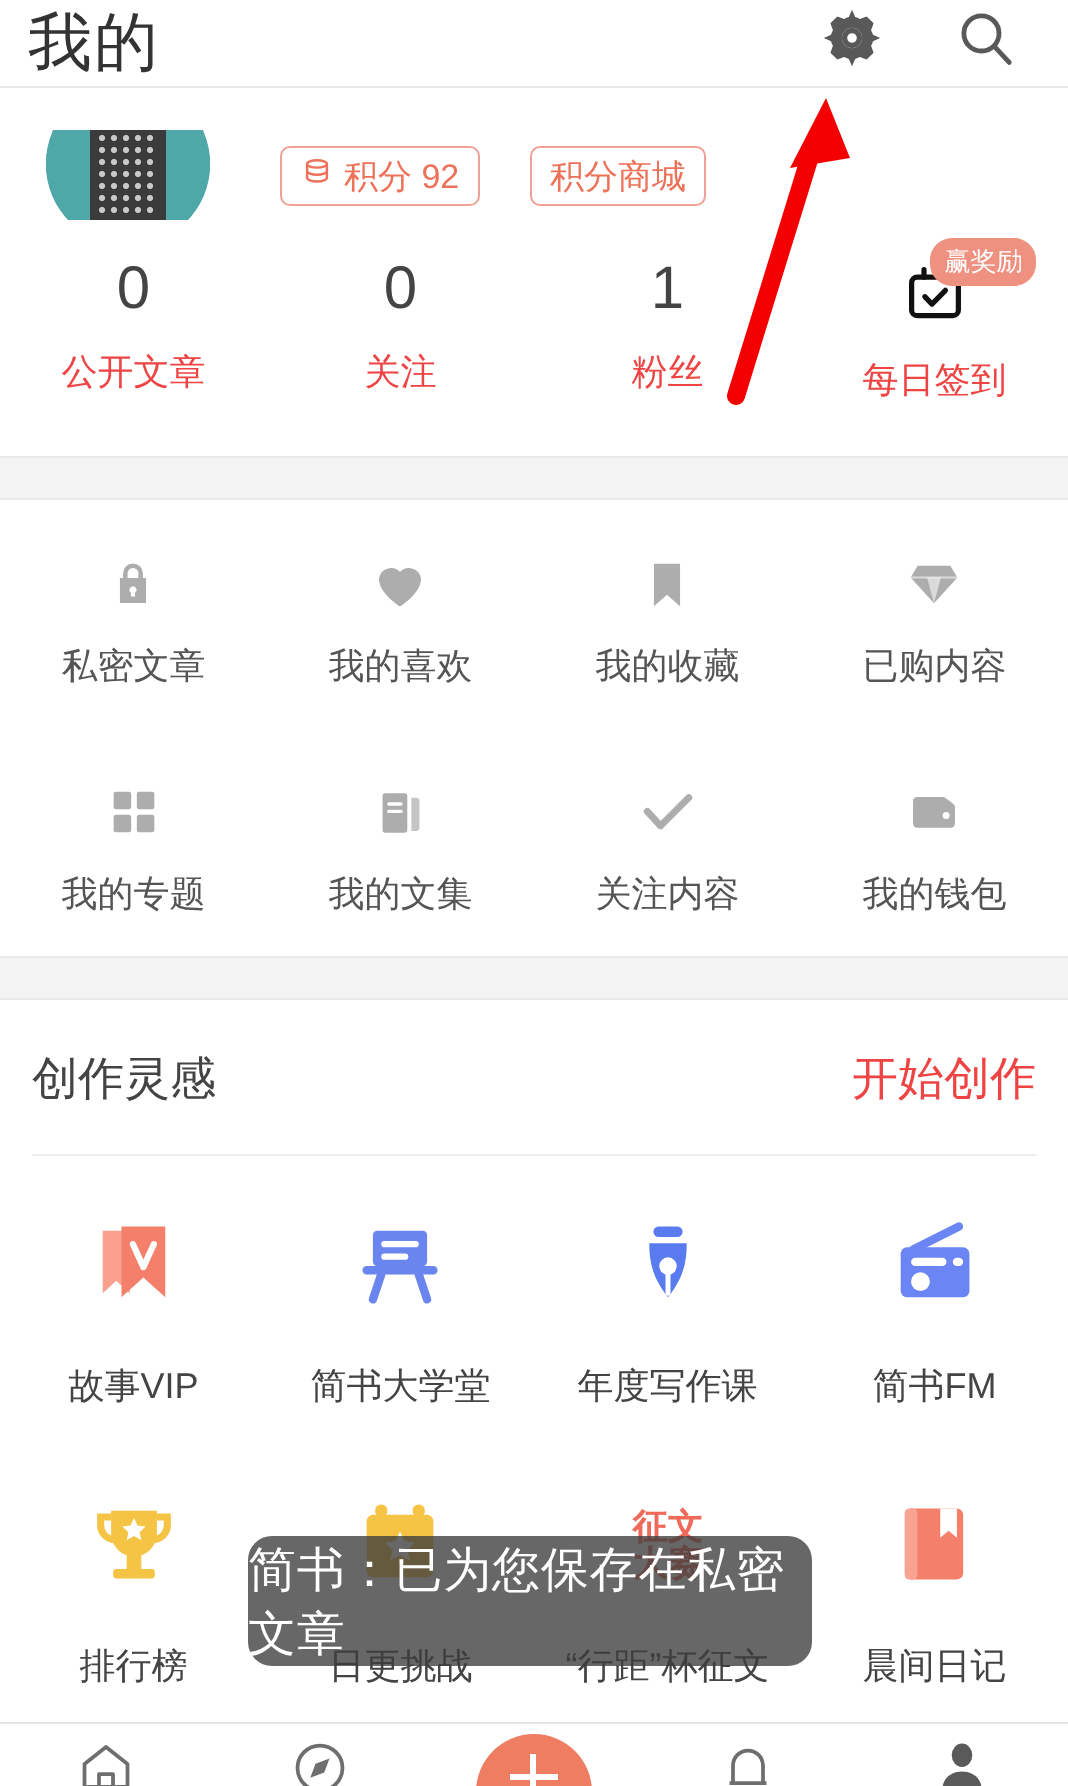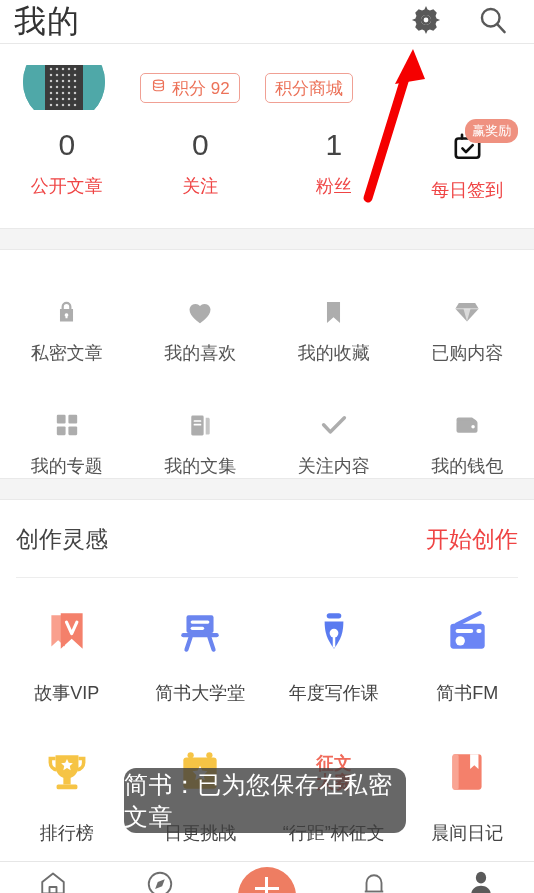--- a/index.html
+++ b/index.html
@@ -103,21 +103,21 @@
   
   .grid-block {
     position: absolute; left: 0; width: 534px;
     background: #ffffff;
     display: flex;
   }
   .grid-row1 { top: 251px; height: 114px; }
   .grid-row2 { top: 365px; height: 113px; }
   .cell {
     flex: 1; display: flex; flex-direction: column;
-    align-items: center; justify-content: flex-end;
+    align-items: center; justify-content: flex-start;
     padding-top: 24px;
   }
   .cell .ico-box {
     height: 34px; display: flex; align-items: center; justify-content: center;
   }
   .cell .cell-label {
     font-size: 18px; color: #555555; margin-top: 12px;
   }
 
   

